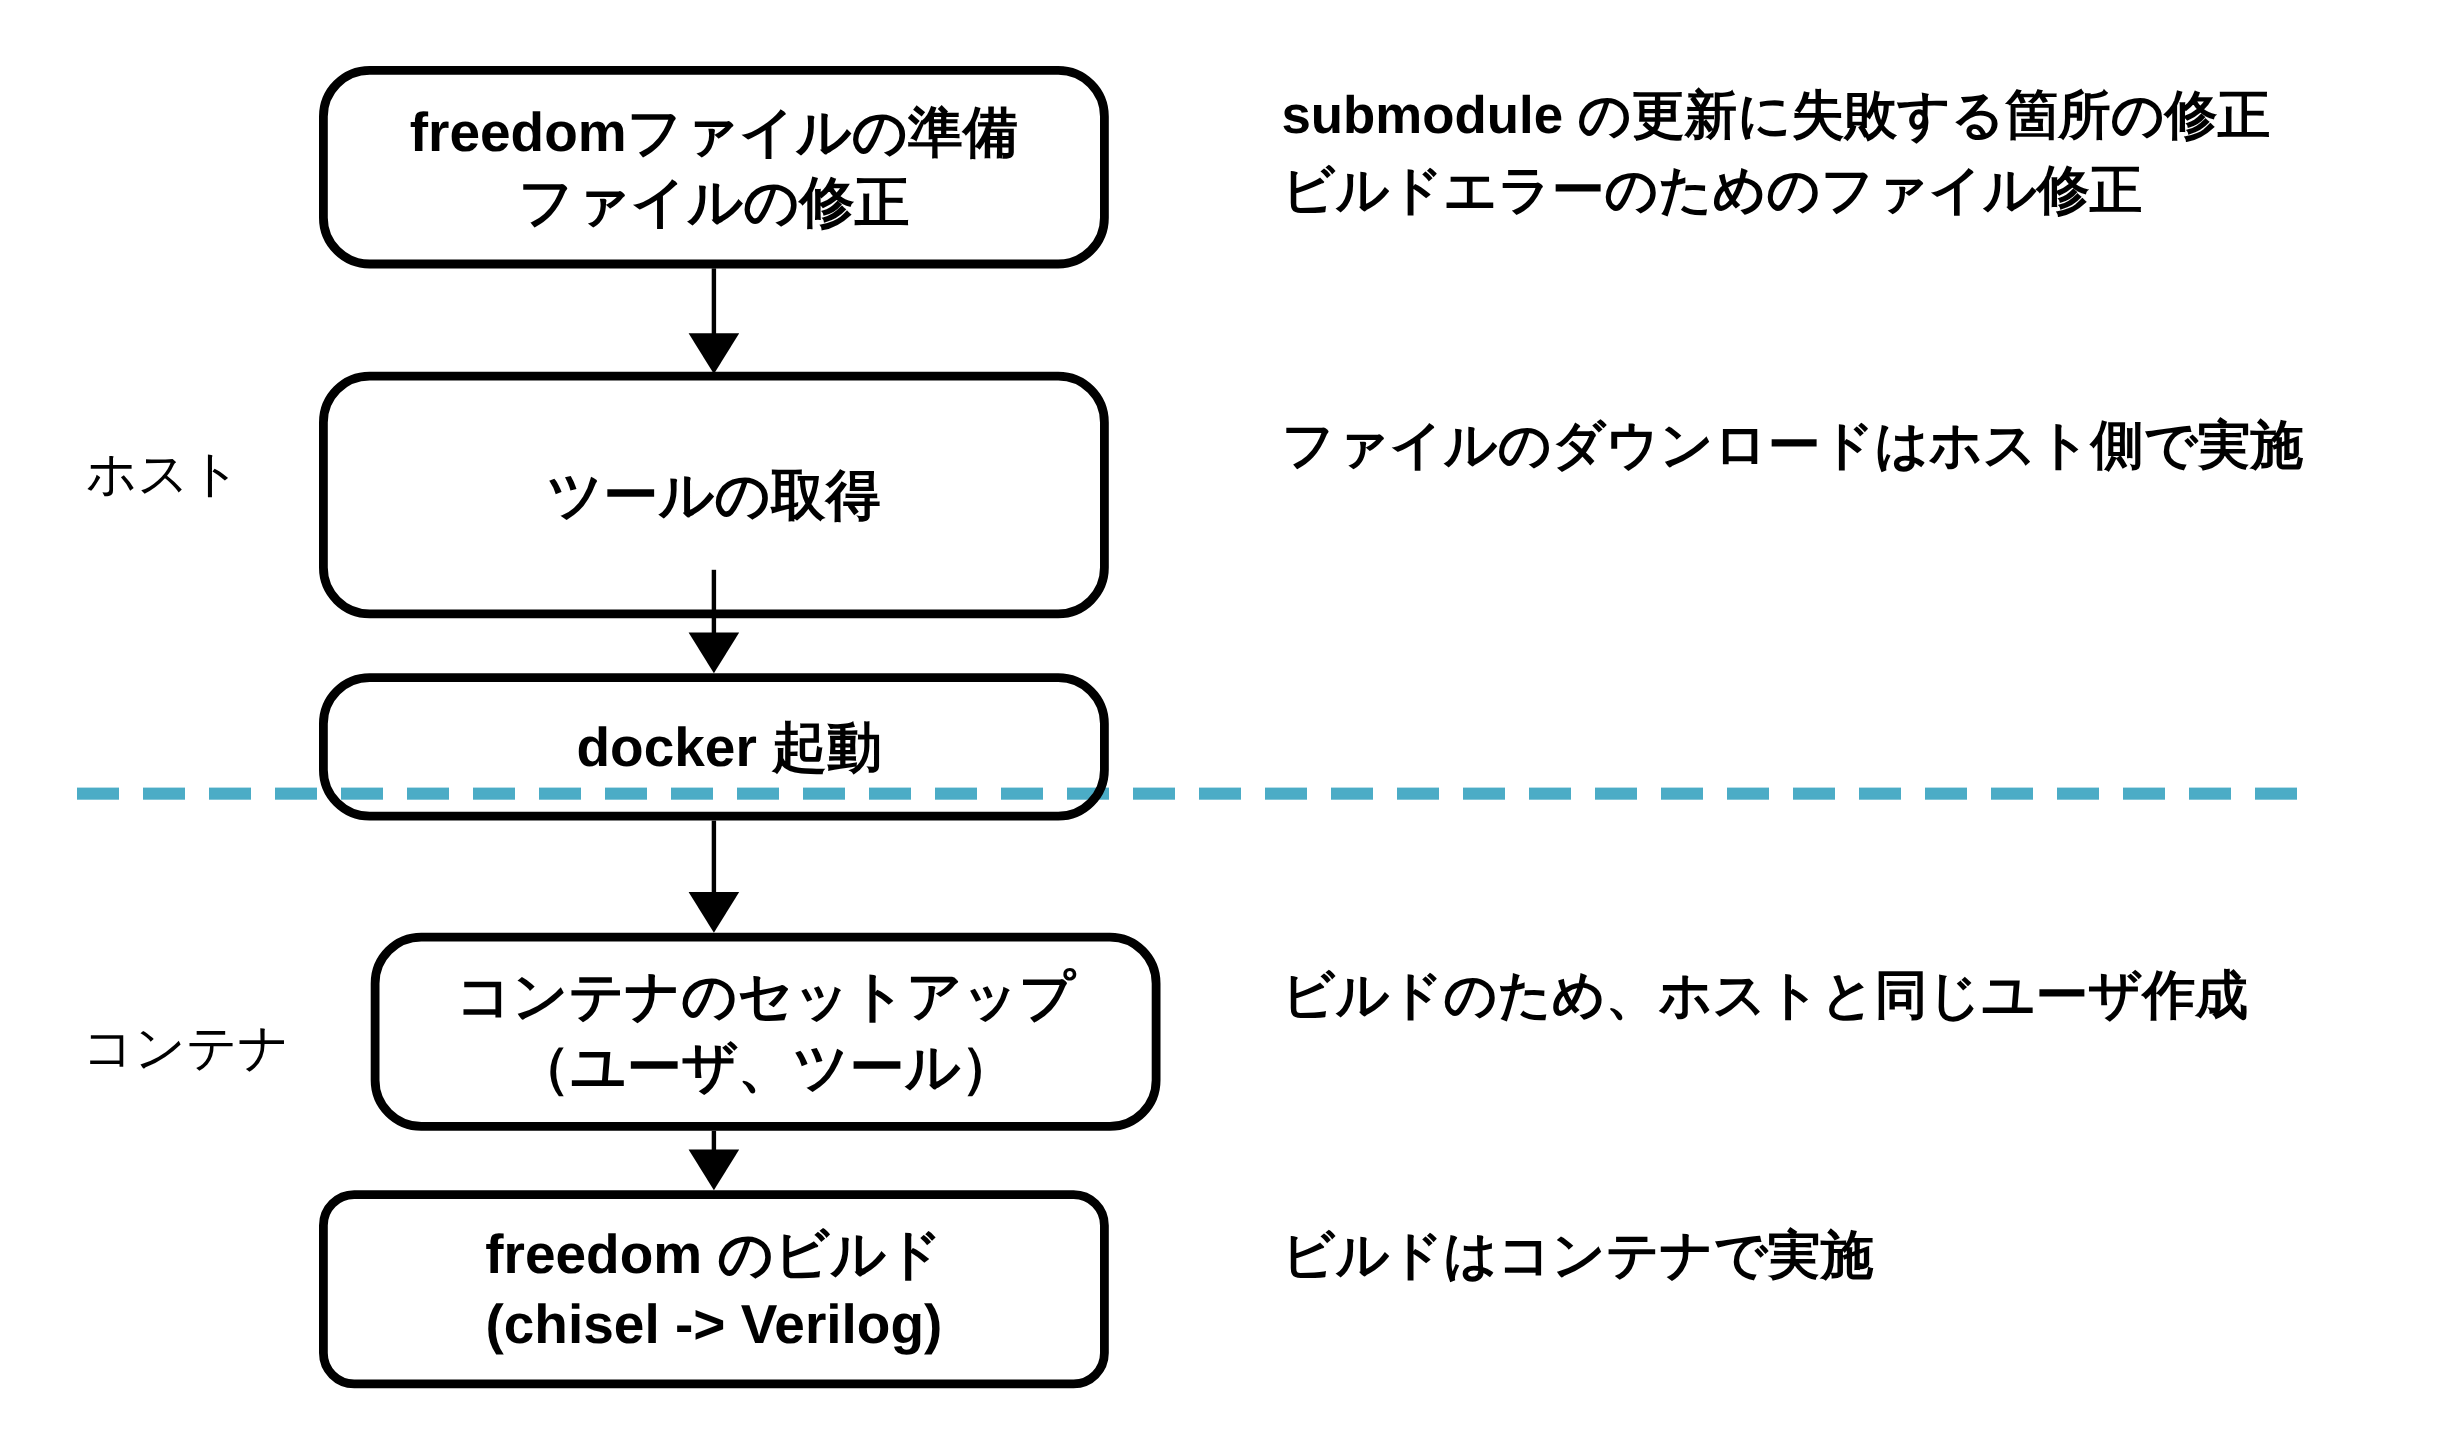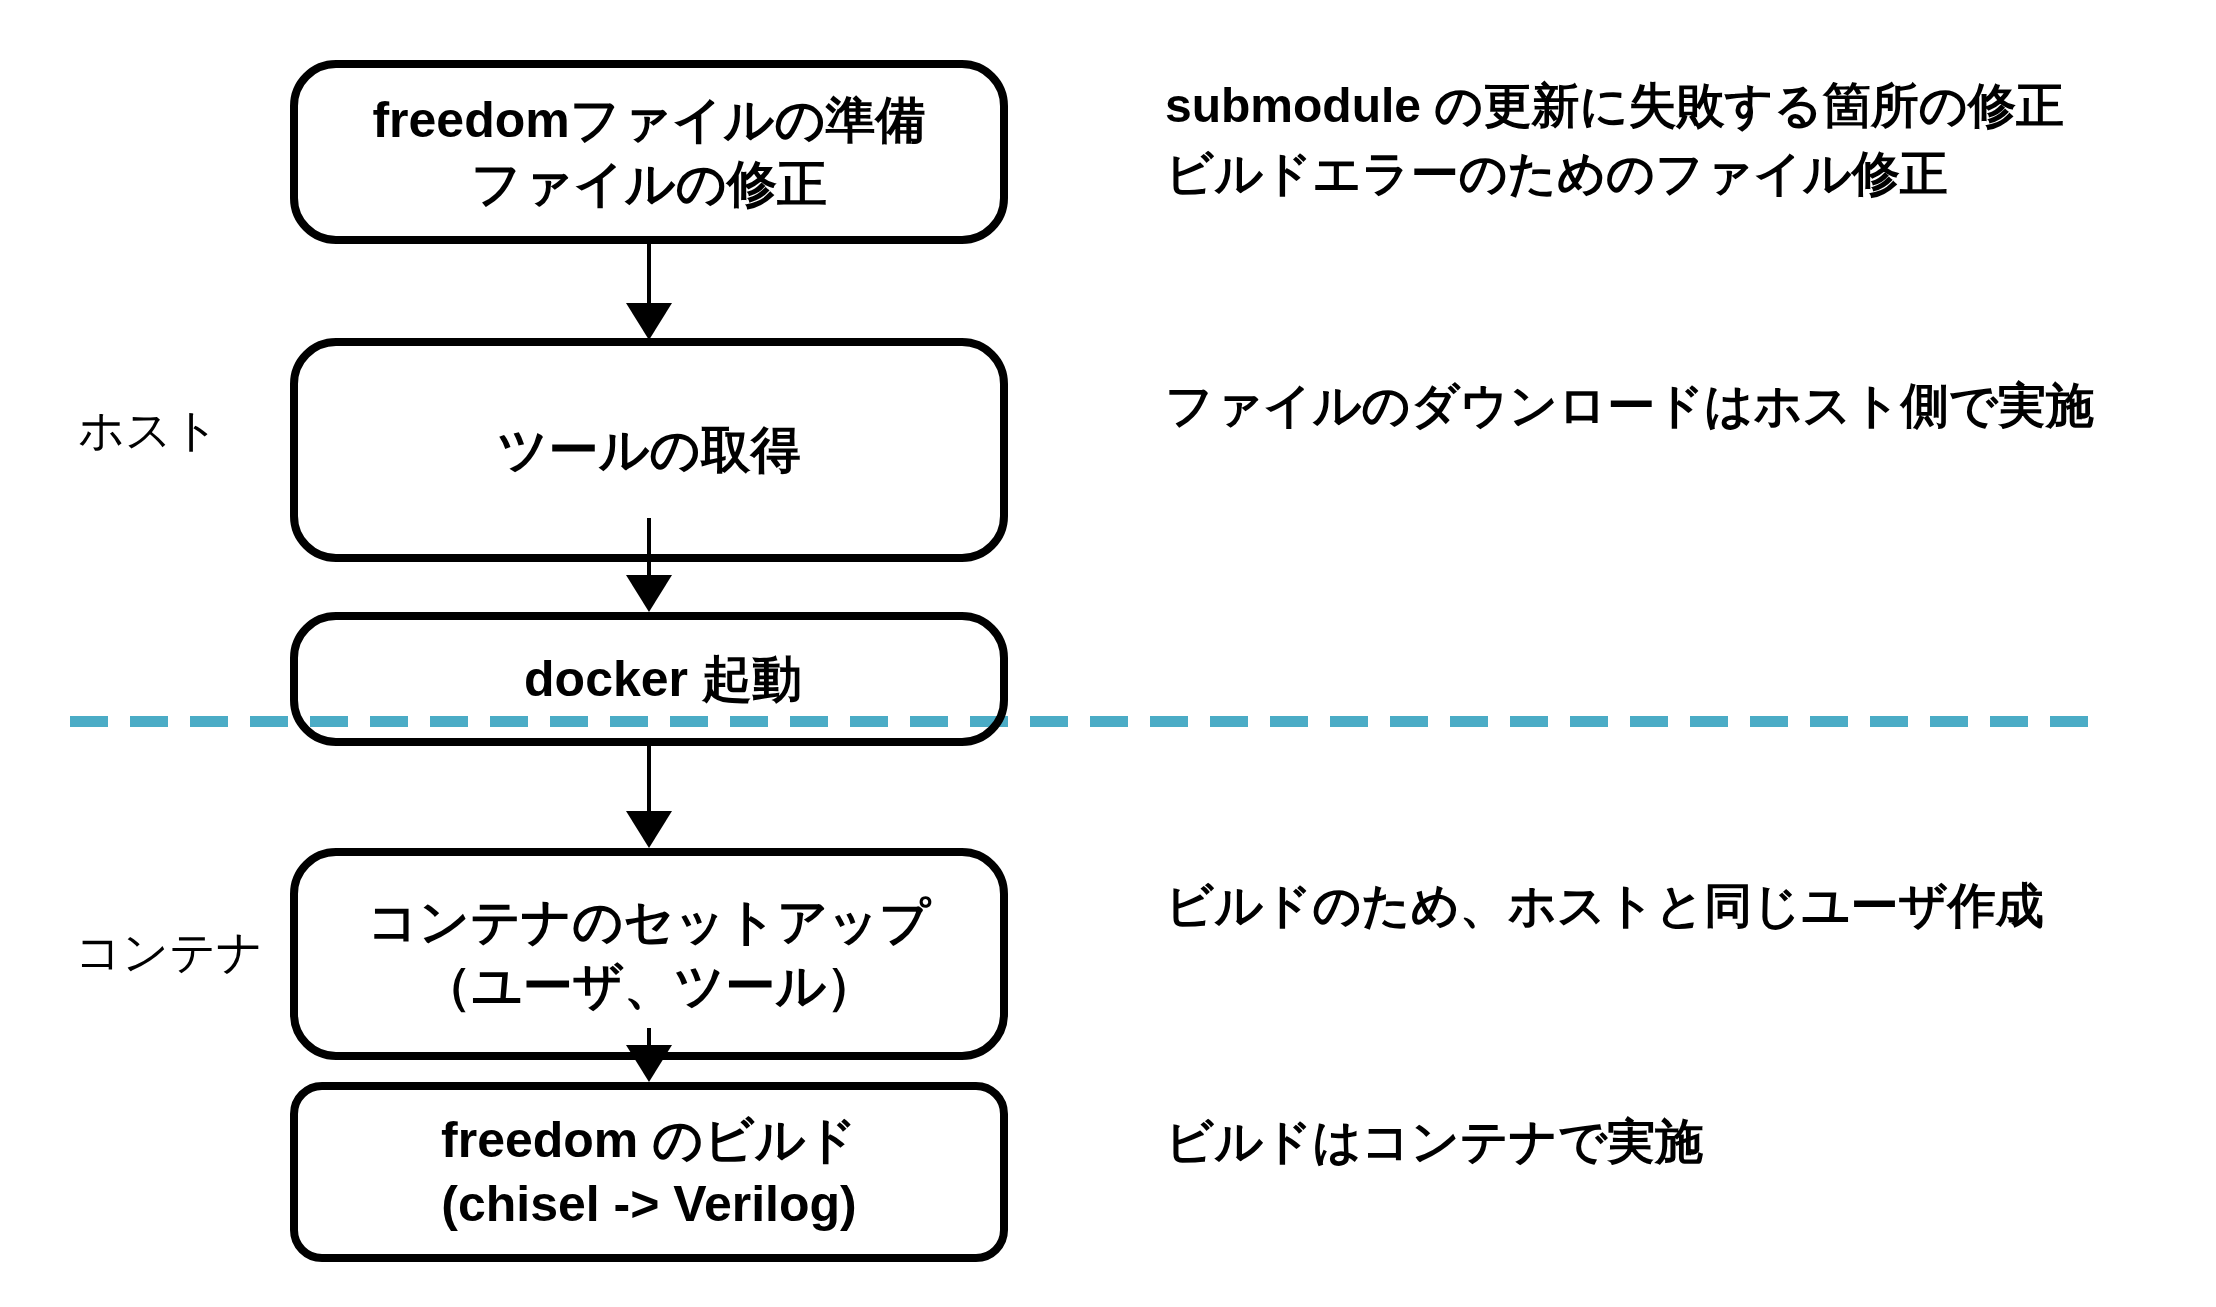--- a/index.html
+++ b/index.html
@@ -30,21 +30,21 @@
     justify-content: center;
     text-align: center;
     font-size: 50px;
     line-height: 64px;
     font-weight: bold;
     z-index: 3;
   }
   .box-1 { top: 60px;  height: 184px; }
   .box-2 { top: 338px; height: 224px; }
   .box-3 { top: 612px; height: 134px; padding-left: 28px; }
-  .box-4 { top: 848px; height: 212px; }
+  .box-4 { top: 848px; height: 180px; margin-left: 47px; }
   .box-5 { top: 1082px; height: 180px; border-radius: 32px; }
 
   .arrow {
     position: absolute;
     left: 626px;
     width: 46px;
     z-index: 2;
   }
   .arrow .shaft {
     position: absolute;

